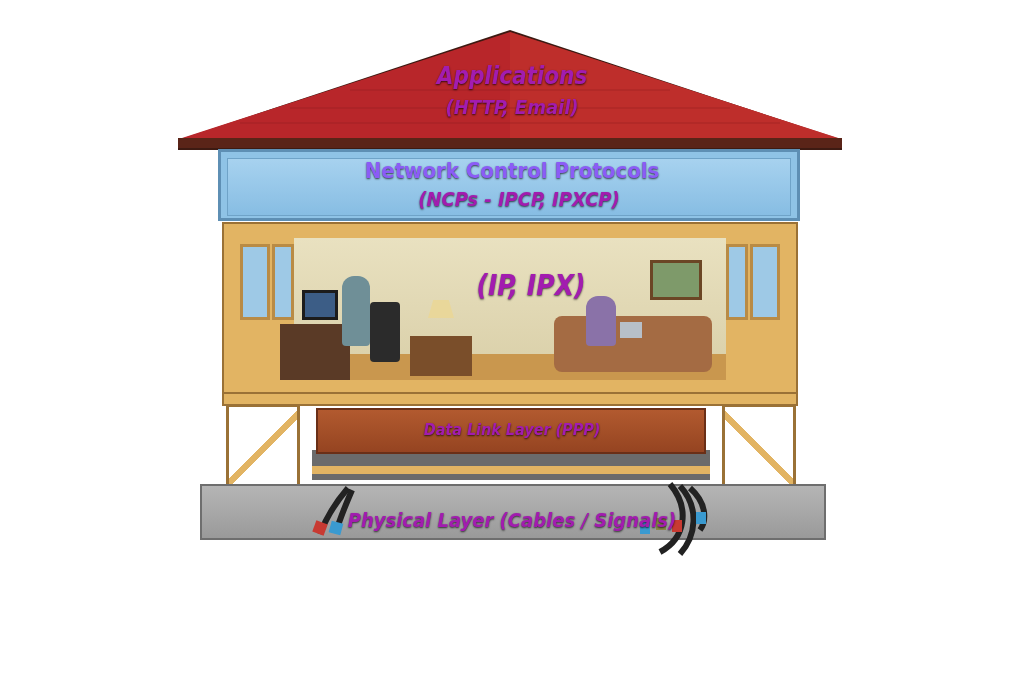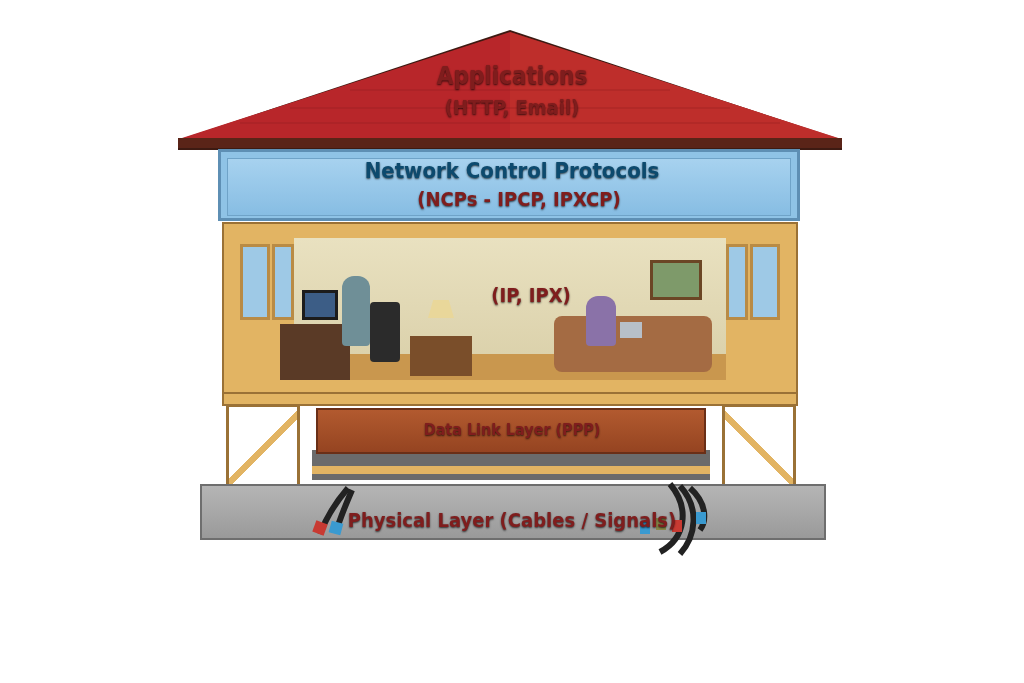--- a/index.html
+++ b/index.html
@@ -1,20 +1,20 @@
 <!DOCTYPE html>
 <html><head>
   <meta charset="utf-8">
   <style>
     html,body{margin:0;padding:0;background:#ffffff;}
     body{width:1024px;height:683px;position:relative;overflow:hidden;font-family:"Liberation Sans",sans-serif;}
     .abs{position:absolute;}
     .label{position:absolute;left:0;right:0;text-align:center;font-family:"DejaVu Sans Condensed","DejaVu Sans",sans-serif;font-weight:bold;text-shadow:0 1px 2px rgba(0,0,0,.7);}
-    .white{color:#7f1d1d;}
-    .yellow{color:#0c4a6e;}
+    .white{color:#a21caf;font-style:italic;}
+    .yellow{color:#8b5cf6;}
   </style>
 </head>
 <body>
 
 <div class="abs" style="left:0;top:0;width:1024px;height:683px;">
 
   <svg class="abs" style="left:170px;top:28px;" width="680" height="130" viewBox="0 0 680 130">
     <polygon points="340,2 672,112 672,122 8,122 8,112" fill="#3d1a12"></polygon>
     <polygon points="340,4 668,110 12,110" fill="#b8262a"></polygon>
     <polygon points="340,4 668,110 340,110" fill="#c2332d" opacity=".6"></polygon>
@@ -50,21 +50,21 @@
     <div class="abs" style="left:118px;top:52px;width:28px;height:70px;background:#6f8f97;border-radius:12px 12px 4px 4px;"></div>
     <div class="abs" style="left:146px;top:78px;width:30px;height:60px;background:#2b2b2b;border-radius:4px;"></div>
 
     <div class="abs" style="left:186px;top:112px;width:62px;height:40px;background:#7a4e2a;"></div>
     <div class="abs" style="left:204px;top:76px;width:26px;height:18px;background:#e9d79a;clip-path:polygon(20% 0,80% 0,100% 100%,0 100%);"></div>
 
     <div class="abs" style="left:330px;top:92px;width:158px;height:56px;background:#a46b43;border-radius:8px;"></div>
     <div class="abs" style="left:362px;top:72px;width:30px;height:50px;background:#8a72a8;border-radius:12px 12px 4px 4px;"></div>
     <div class="abs" style="left:396px;top:98px;width:22px;height:16px;background:#b7bfc8;"></div>
   </div>
-  <div class="label white" style="top:283px;font-size:20px;margin-left:38px;">(IP, IPX)</div>
+  <div class="label white" style="top:269px;font-size:28px;margin-left:38px;">(IP, IPX)</div>
 
   <div class="abs" style="left:222px;top:392px;width:576px;height:14px;background:#e2b463;border:2px solid #9a7136;box-sizing:border-box;"></div>
 
   <div class="abs" style="left:226px;top:404px;width:570px;height:92px;">
     <div class="abs" style="left:0;top:0;width:74px;height:90px;border:3px solid #9a7136;background:linear-gradient(135deg,transparent 47%,#e2b463 47%,#e2b463 53%,transparent 53%);box-sizing:border-box;"></div>
     <div class="abs" style="right:0;top:0;width:74px;height:90px;border:3px solid #9a7136;background:linear-gradient(45deg,transparent 47%,#e2b463 47%,#e2b463 53%,transparent 53%);box-sizing:border-box;"></div>
     <div class="abs" style="left:86px;top:46px;width:398px;height:30px;background:#6b6b6b;"></div>
     <div class="abs" style="left:86px;top:62px;width:398px;height:8px;background:#e2b463;"></div>
   </div>
   <div class="abs" style="left:316px;top:408px;width:390px;height:46px;background:linear-gradient(#b25a2f,#954421);border:2px solid #6a2f17;box-sizing:border-box;"></div>

